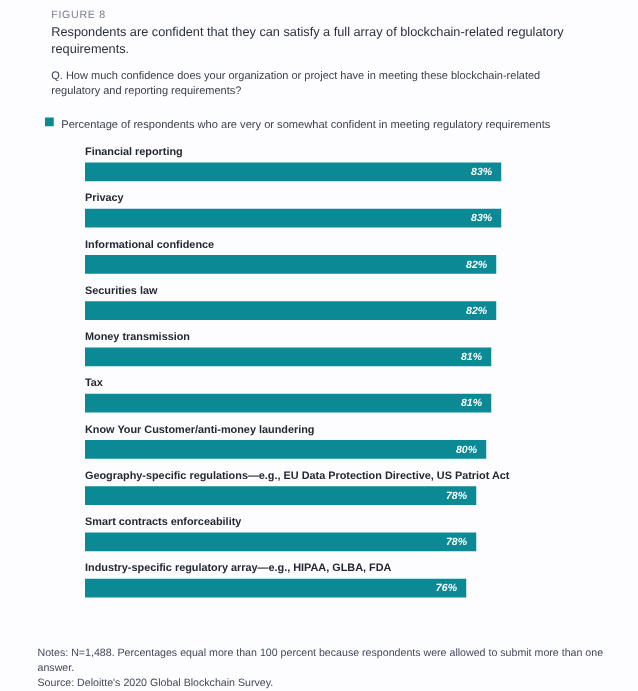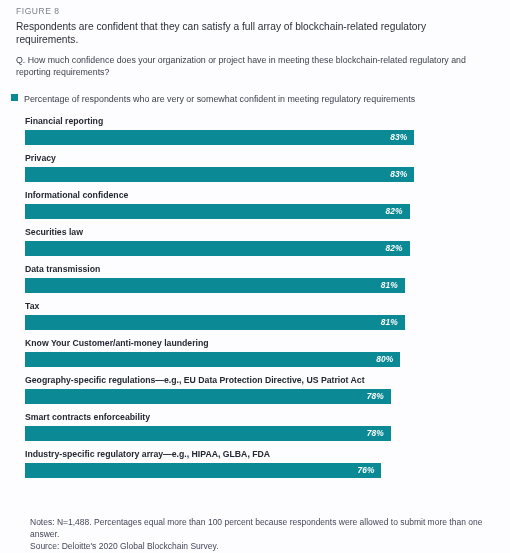--- a/index.html
+++ b/index.html
@@ -13,21 +13,21 @@
     font-family: "Liberation Sans", sans-serif;
     color: #1f2430;
     overflow: hidden;
   }
   .figure-panel {
     position: relative;
     width: 510px;
     height: 553px;
     background: #fdfcfe;
     box-sizing: border-box;
-    padding: 0 16px;
+    padding: 0 41px;
   }
   .figure-eyebrow {
     font-size: 8.5px;
     letter-spacing: 0.55px;
     color: #7a7f8c;
     padding-top: 5px;
     line-height: 12px;
     text-transform: uppercase;
   }
   .figure-title {
@@ -65,21 +65,21 @@
     margin-right: 6px;
     flex: none;
   }
   .legend-label {
     font-size: 8.9px;
     color: #3a3f4b;
     line-height: 11px;
   }
   .bars-area {
     margin-top: 10px;
-    margin-left: 9px;
+    margin-left: 27px;
   }
   .bar-group {
     margin-bottom: 7.5px;
   }
   .bar-label {
     font-size: 8.7px;
     font-weight: bold;
     color: #232832;
     line-height: 12px;
     margin-bottom: 2.5px;
@@ -163,21 +163,21 @@
       </div>
       <div class="bar-group">
         <div class="bar-label">Securities law</div>
         <div class="bar-track">
           <div class="bar-fill" style="width: 82%; background: rgb(11, 138, 150);">
             <span class="bar-value">82%</span>
           </div>
         </div>
       </div>
       <div class="bar-group">
-        <div class="bar-label">Data transmission</div>
+        <div class="bar-label">Money transmission</div>
         <div class="bar-track">
           <div class="bar-fill" style="width: 81%; background: rgb(11, 138, 150);">
             <span class="bar-value">81%</span>
           </div>
         </div>
       </div>
       <div class="bar-group">
         <div class="bar-label">Tax</div>
         <div class="bar-track">
           <div class="bar-fill" style="width: 81%; background: rgb(11, 138, 150);">

